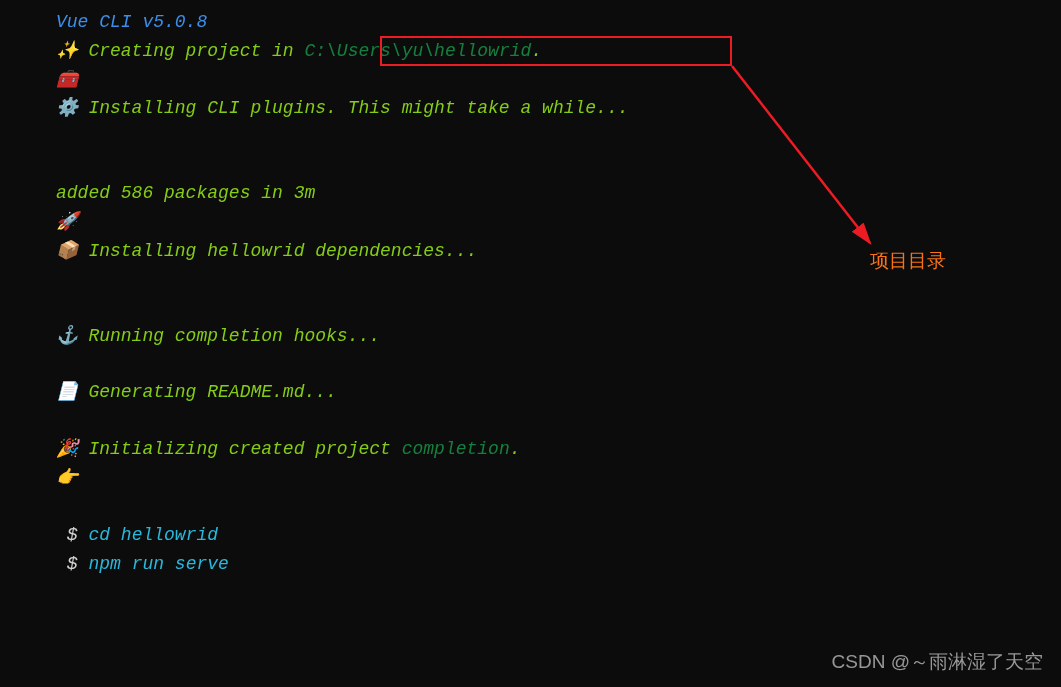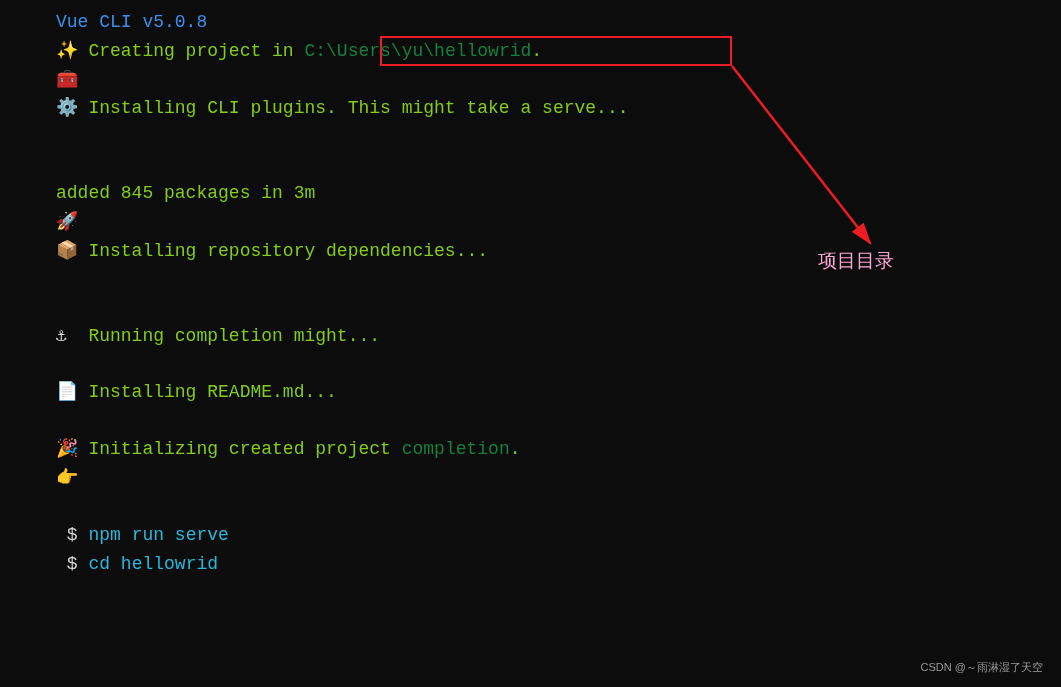--- a/index.html
+++ b/index.html
@@ -18,20 +18,21 @@
       color: #d4d4d4;
     }
     .terminal {
       padding: 8px 0 0 0;
       line-height: 1.6;
     }
     .line {
       white-space: pre;
       padding-left: 56px;
       position: relative;
+      font-style: italic;
     }
     .icon {
       position: absolute;
       left: 56px;
       width: 30px;
       display: inline-block;
     }
     .blue { color: #3b8eea; }
     .yellow { color: #15803d; }
     .cyan { color: #29b8db; }
@@ -47,80 +48,80 @@
     }
     .arrow-svg {
       position: absolute;
       top: 58px;
       left: 720px;
       pointer-events: none;
     }
     .arrow-label {
       position: absolute;
       top: 248px;
-      left: 818px;
-      color: #f9a8d4;
+      left: 870px;
+      color: #f97316;
       font-family: 'Microsoft YaHei', sans-serif;
       font-size: 19px;
     }
     .watermark {
       position: absolute;
       bottom: 12px;
       right: 18px;
       color: #b0b0b0;
       font-family: 'Microsoft YaHei', sans-serif;
-      font-size: 11px;
+      font-size: 19px;
       opacity: 0.85;
     }
     .empty-line {
       height: 28px;
     }
   </style>
 </head>
 <body>
 
 <div class="terminal">
   <div class="line"><span class="blue">Vue CLI v5.0.8</span></div>
 
   <div class="line"><span class="icon">✨</span>   <span class="white">Creating project in </span><span class="yellow">C:\Users\yu\hellowrid</span><span class="white">.</span></div>
 
   <div class="line"><span class="icon">🧰</span>   </div>
 
-  <div class="line"><span class="icon">⚙️</span>   <span class="white">Installing CLI plugins. This might take a serve...</span></div>
+  <div class="line"><span class="icon">⚙️</span>   <span class="white">Installing CLI plugins. This might take a while...</span></div>
 
   <div class="empty-line"></div>
   <div class="empty-line"></div>
 
-  <div class="line"><span class="white">added 845 packages in 3m</span></div>
+  <div class="line"><span class="white">added 586 packages in 3m</span></div>
 
   <div class="line"><span class="icon">🚀</span>   </div>
 
-  <div class="line"><span class="icon">📦</span>   <span class="white">Installing repository dependencies...</span></div>
+  <div class="line"><span class="icon">📦</span>   <span class="white">Installing hellowrid dependencies...</span></div>
 
   <div class="empty-line"></div>
   <div class="empty-line"></div>
 
 
-  <div class="line"><span class="icon">⚓</span>   <span class="white">Running completion might...</span></div>
+  <div class="line"><span class="icon">⚓</span>   <span class="white">Running completion hooks...</span></div>
 
   <div class="empty-line"></div>
 
-  <div class="line"><span class="icon">📄</span>   <span class="white">Installing README.md...</span></div>
+  <div class="line"><span class="icon">📄</span>   <span class="white">Generating README.md...</span></div>
 
   <div class="empty-line"></div>
 
   <div class="line"><span class="icon">🎉</span>   <span class="white">Initializing created project </span><span class="yellow">completion</span><span class="white">.</span></div>
 
   <div class="line"><span class="icon">👉</span>   </div>
 
   <div class="empty-line"></div>
 
+  <div class="line"> <span>$</span> <span class="cyan">cd hellowrid</span></div>
+
   <div class="line"> <span>$</span> <span class="cyan">npm run serve</span></div>
-
-  <div class="line"> <span>$</span> <span class="cyan">cd hellowrid</span></div>
 </div>
 
 <div class="highlight-box"></div>
 
 <svg class="arrow-svg" width="200" height="210">
   <defs>
     <marker id="arrowhead" markerWidth="10" markerHeight="10" refX="8" refY="3" orient="auto">
       <polygon points="0 0, 9 3, 0 6" fill="#ed1c24"></polygon>
     </marker>
   </defs>

